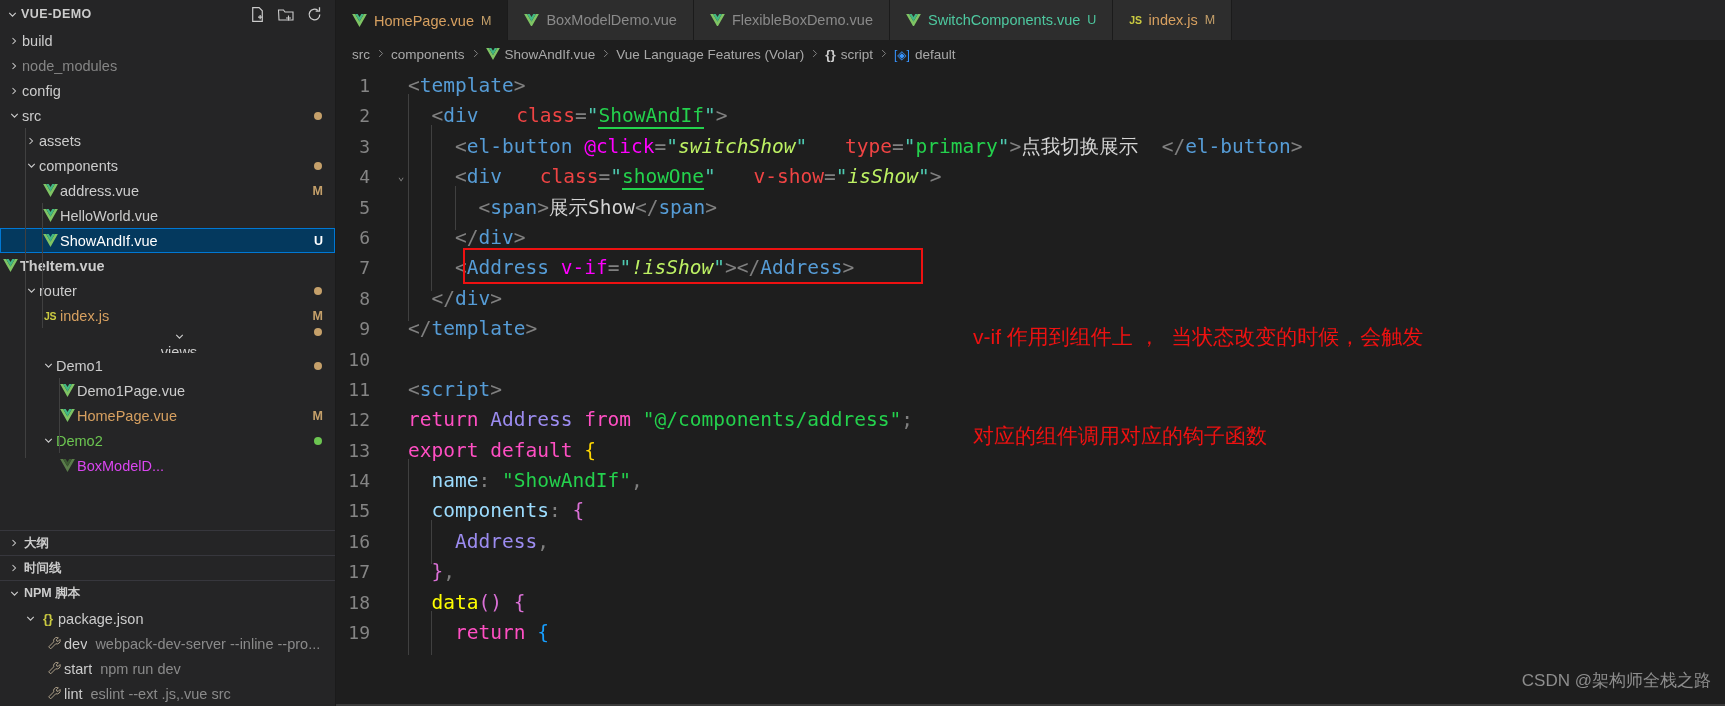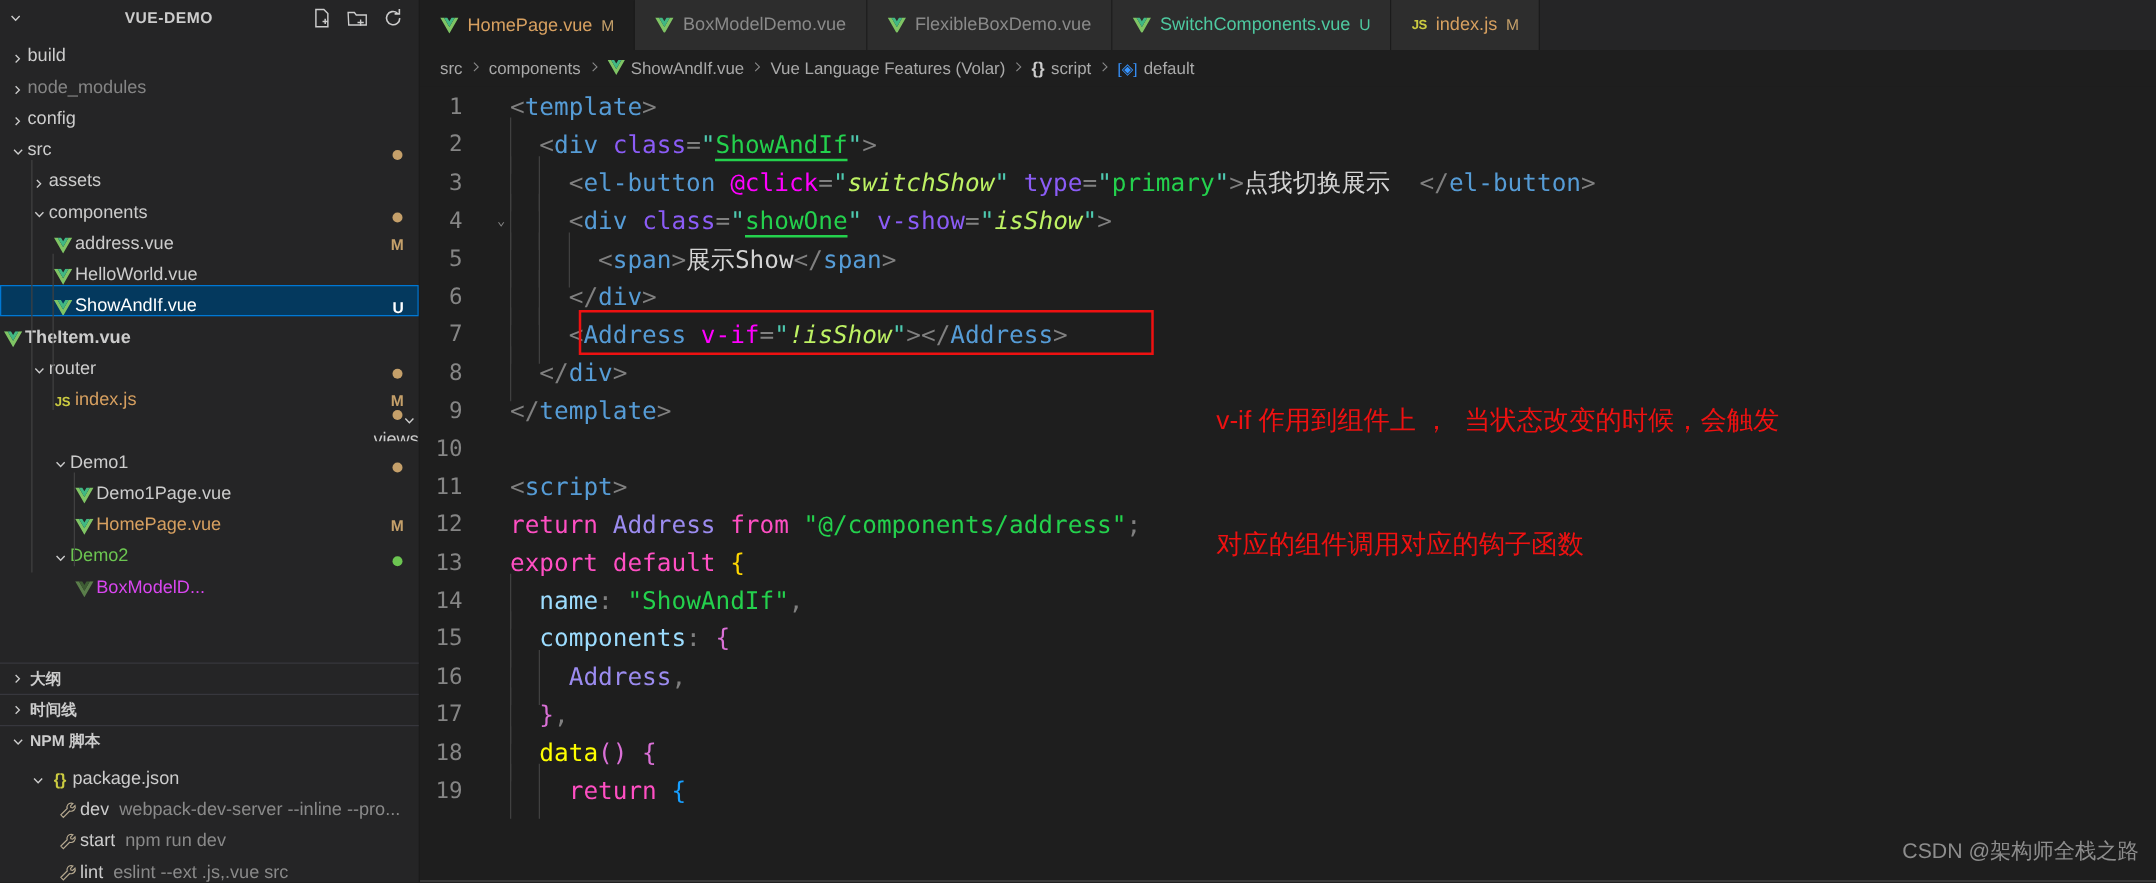--- a/index.html
+++ b/index.html
@@ -20,29 +20,29 @@
     border-right: 1px solid #1b1b1b;
     position: relative;
   }
   .sb-header {
     height: 28px; display: flex; align-items: center;
     padding: 0 4px 0 6px; color: #cccccc;
     font-size: 12.5px; font-weight: bold; letter-spacing: .4px;
     flex: 0 0 28px;
   }
   .sb-header .chev { margin-right: 2px; display:flex; }
-  .sb-header .title { flex: 1; text-align: center; }
+  .sb-header .title { flex: 1; }
   .sb-actions { display: flex; gap: 11px; padding-right: 8px; align-items:center;}
   .sb-actions svg { display: block; }
 
   .explorer {
     flex: 1 1 auto; overflow: hidden; position: relative;
   }
   .row {
-    height: 25px; display: flex; align-items: flex-end;
+    height: 25px; display: flex; align-items: center;
     font-size: 14.5px; color: #cccccc; white-space: nowrap;
     position: relative; cursor: pointer;
   }
   .row .twisty {
     width: 16px; flex: 0 0 16px; display: flex; align-items: center;
     justify-content: center; color: #cccccc;
   }
   .row .ficon { width: 20px; flex: 0 0 20px; display:flex; align-items:center; justify-content:center; }
   .row .lbl { overflow: hidden; text-overflow: clip; }
   .row .badge {
@@ -105,21 +105,21 @@
     width: 58px; flex: 0 0 58px; text-align: right; padding-right: 24px;
     color: #858585; font-size: 18px; user-select: none;
   }
   .fold { width: 14px; flex: 0 0 14px; color: #8a8a8a; font-size: 11px; text-align:center;}
   .ctext { white-space: pre; position: relative; }
   .ctext .g { position:absolute; top:-7px; bottom:-7px; width:1px; background:#404040; }
 
   
   .t-tag   { color: #569cd6; }
   .t-punc  { color: #808080; }
-  .t-attr  { color: #8b5cf6; }
+  .t-attr  { color: #ef4444; margin-left: 26px; }
   .t-str   { color: #4ec9b0; }
   .t-strg  { color: #24d14d; }
   .t-txt   { color: #d4d4d4; }
   .t-dir   { color: #ff00ff; }
   .t-var   { color: #bef264; font-style: italic; }
   .t-kw    { color: #ff4fc3; }
   .t-id    { color: #9c8cf0; }
   .t-fn    { color: #ffff00; }
   .t-brace1{ color: #ffd700; }
   .t-brace2{ color: #da70d6; }

